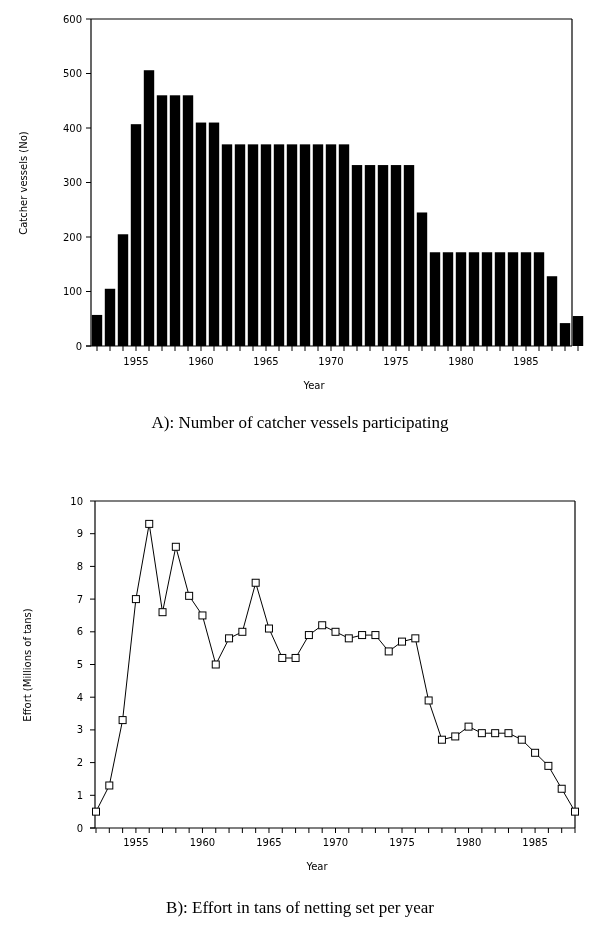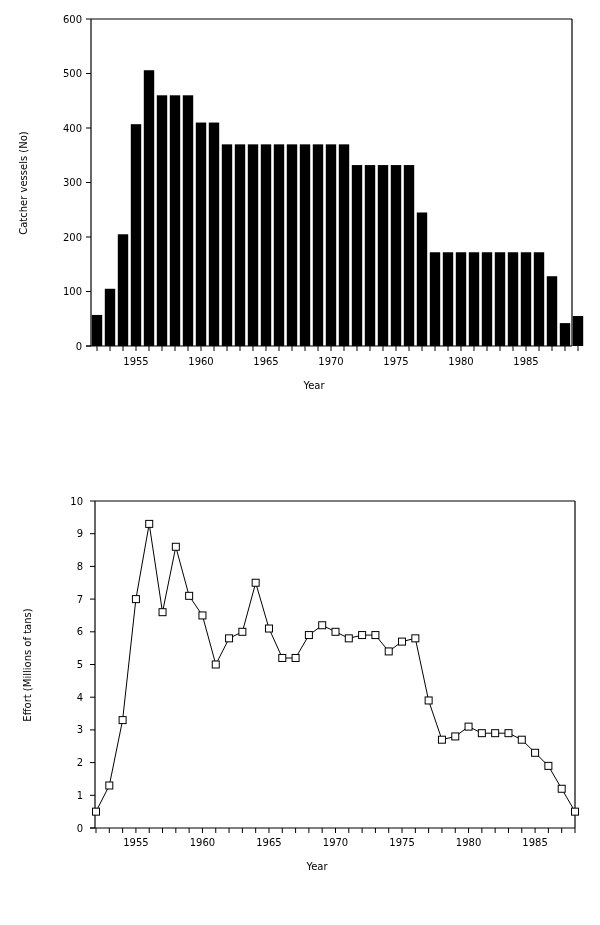--- a/index.html
+++ b/index.html
@@ -118,20 +118,21 @@
       <text x="136" y="365" text-anchor="middle" class="tick-text">1955</text>
       <text x="201" y="365" text-anchor="middle" class="tick-text">1960</text>
       <text x="266" y="365" text-anchor="middle" class="tick-text">1965</text>
       <text x="331" y="365" text-anchor="middle" class="tick-text">1970</text>
       <text x="396" y="365" text-anchor="middle" class="tick-text">1975</text>
       <text x="461" y="365" text-anchor="middle" class="tick-text">1980</text>
       <text x="526" y="365" text-anchor="middle" class="tick-text">1985</text>
       <text x="314" y="389" text-anchor="middle" class="axis-title">Year</text>
       <text x="0" y="0" text-anchor="middle" class="axis-title" transform="translate(27,183) rotate(-90)">Catcher vessels (No)</text>
     </svg>
+  <div class="caption">A): Number of catcher vessels participating</div>
 </div>
 
 <div class="figure" id="figB">
   <svg id="svgB" width="600" height="425">
       <line x1="95" y1="31" x2="575" y2="31" stroke="#000" stroke-width="1.2"></line>
       <line x1="575" y1="31" x2="575" y2="358" stroke="#000" stroke-width="1.2"></line>
       <line x1="95" y1="31" x2="95" y2="358" stroke="#000" stroke-width="1.2"></line>
       <line x1="90" y1="358" x2="575" y2="358" stroke="#000" stroke-width="1.2"></line>
       <line x1="90" y1="358" x2="95" y2="358" stroke="#000" stroke-width="1"></line>
       <text x="83" y="361.5" text-anchor="end" class="tick-text">0</text>
@@ -235,13 +236,14 @@
         <rect x="504.97222222222223" y="259.67" width="7" height="7" fill="#fff" stroke="#000" stroke-width="1"></rect>
         <rect x="518.2777777777778" y="266.21" width="7" height="7" fill="#fff" stroke="#000" stroke-width="1"></rect>
         <rect x="531.5833333333333" y="279.29" width="7" height="7" fill="#fff" stroke="#000" stroke-width="1"></rect>
         <rect x="544.8888888888889" y="292.37" width="7" height="7" fill="#fff" stroke="#000" stroke-width="1"></rect>
         <rect x="558.1944444444445" y="315.26" width="7" height="7" fill="#fff" stroke="#000" stroke-width="1"></rect>
         <rect x="571.5" y="338.15" width="7" height="7" fill="#fff" stroke="#000" stroke-width="1"></rect>
       </g>
       <text x="317" y="400" text-anchor="middle" class="axis-title">Year</text>
       <text x="0" y="0" text-anchor="middle" class="axis-title" transform="translate(31,195) rotate(-90)">Effort (Millions of tans)</text>
     </svg>
+  <div class="caption">B): Effort in tans of netting set per year</div>
 </div>
 
 </body></html>

